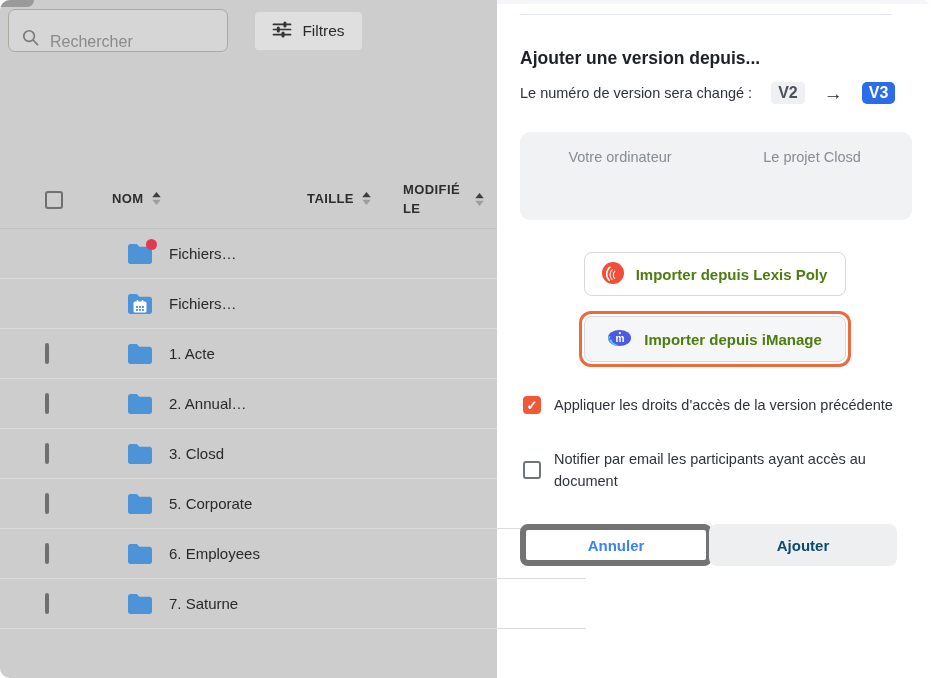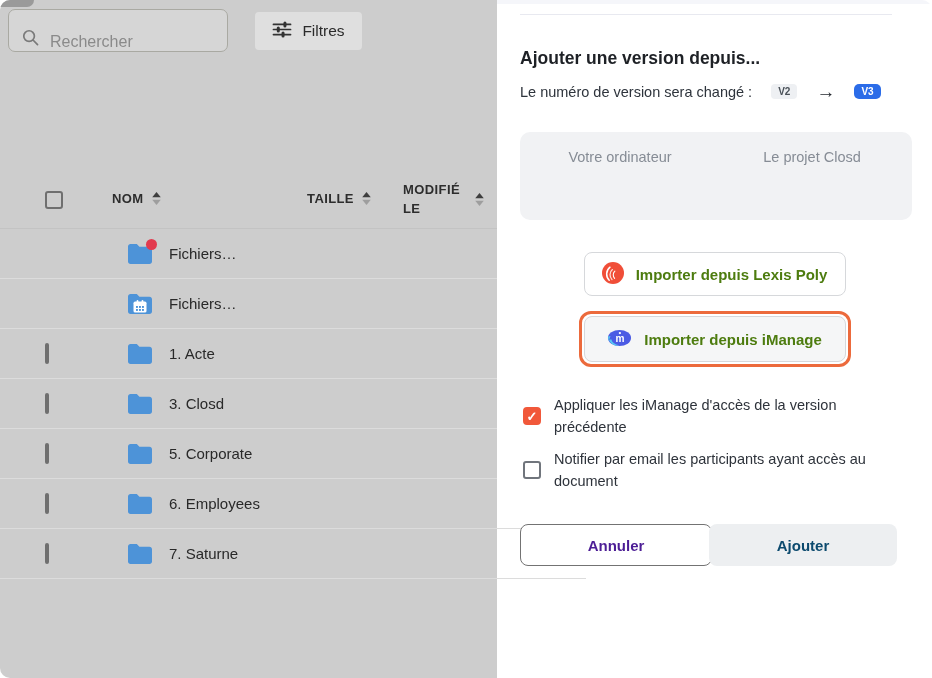--- a/index.html
+++ b/index.html
@@ -41,21 +41,21 @@
   .cal{position:absolute; left:6px; top:7px;}
   .row-label{margin-left:16px; font-size:15px; color:#292929;}
 
   
   .right{position:absolute; left:497px; top:0; width:435px; height:486px; background:#fff;}
   .top-strip{position:absolute; left:0; top:0; width:435px; height:4px; background:#f5f6fa;}
   .top-divider{position:absolute; left:23px; top:14px; width:372px; height:1px; background:#e8e9f0;}
   .title{position:absolute; left:23px; top:48px; font-size:17.5px; font-weight:bold; color:#1e2126;}
   .version-line{position:absolute; left:23px; top:82px; display:flex; align-items:center; gap:19px;
       font-size:14.5px; color:#2e343c;}
-  .badge{border-radius:4px; padding:2px 7px; font-size:10px; font-weight:bold;}
+  .badge{border-radius:4px; padding:2px 7px; font-size:16px; font-weight:bold;}
   .badge-from{background:#eef0f3; color:#4a5158;}
   .badge-to{background:var(--badge-blue); color:#fff; border-radius:5px;}
   .arrow{font-size:19px; color:#23272e; font-weight:bold; line-height:1;}
 
   .tabs{position:absolute; left:23px; top:132px; width:392px; height:88px; background:#f1f2f4; border-radius:10px; padding:4px;}
   .tab-row{display:flex; height:42px;}
   .tab{flex:1; display:flex; align-items:center; justify-content:center; font-size:14.5px; color:#868c95; cursor:pointer;}
   .tab-active{height:38px; background:#fff; border-radius:8px; display:flex; align-items:center; justify-content:center;
       font-size:15px; font-weight:bold; color:#23272f; box-shadow:0 1px 2px rgba(0,0,0,.07); cursor:pointer;}
 
@@ -71,21 +71,21 @@
   .opt1{top:394px;} .opt2{top:448px;}
   .opt-box{width:18px; height:18px; border:2px solid #70757c; border-radius:3px; background:#fff; flex:none;
       display:flex; align-items:center; justify-content:center;}
   .opt-box .check{display:none; color:#fff; font-size:13px; font-weight:bold; line-height:1;}
   .opt-box.checked{background:var(--checkbox-orange); border-color:var(--checkbox-orange); border-radius:4px;}
   .opt-box.checked .check{display:block;}
   .opt-label{font-size:14.5px; color:#2e333b; line-height:22px;}
 
   .footer-btn{position:absolute; top:524px; height:42px; border-radius:8px; font-size:15px; font-weight:bold;
       font-family:"Liberation Sans",sans-serif; cursor:pointer;}
-  .btn-cancel{left:23px; width:192px; background:#fff; border:1px solid #737373; color:#4c1d95;}
+  .btn-cancel{left:23px; width:192px; background:#fff; border:6px solid #737373; color:#3b82f6;}
   .btn-submit{left:212px; width:188px; background:#edeff1; border:none; color:#0c4a6e; cursor:default;}
 </style>
 </head>
 <body>
 
 <div class="window">
 
   <div class="left">
     <div class="peek"></div>
 
@@ -186,20 +186,33 @@
         <span class="folder-wrap">
           <svg width="26" height="22" viewBox="0 0 26 22">
               <path d="M1 3.6C1 2.2 2.1 1.1 3.5 1.1h6.3l2.6 2.6h10.1c1.4 0 2.5 1.1 2.5 2.5v12.2c0 1.4-1.1 2.5-2.5 2.5H3.5C2.1 20.9 1 19.8 1 18.4z" fill="var(--folder-blue)"></path>
             </svg>
           
           
         </span>
         <span class="row-label">1. Acte</span>
       </div>
 
+      <div class="row">
+        <span class="cell-check">
+          <span class="cb"></span>
+        </span>
+        <span class="folder-wrap">
+          <svg width="26" height="22" viewBox="0 0 26 22">
+              <path d="M1 3.6C1 2.2 2.1 1.1 3.5 1.1h6.3l2.6 2.6h10.1c1.4 0 2.5 1.1 2.5 2.5v12.2c0 1.4-1.1 2.5-2.5 2.5H3.5C2.1 20.9 1 19.8 1 18.4z" fill="var(--folder-blue)"></path>
+            </svg>
+          
+          
+        </span>
+        <span class="row-label">2. Annual…</span>
+      </div>
 
       <div class="row">
         <span class="cell-check">
           <span class="cb"></span>
         </span>
         <span class="folder-wrap">
           <svg width="26" height="22" viewBox="0 0 26 22">
               <path d="M1 3.6C1 2.2 2.1 1.1 3.5 1.1h6.3l2.6 2.6h10.1c1.4 0 2.5 1.1 2.5 2.5v12.2c0 1.4-1.1 2.5-2.5 2.5H3.5C2.1 20.9 1 19.8 1 18.4z" fill="var(--folder-blue)"></path>
             </svg>
           
@@ -298,21 +311,21 @@
           </svg>
         </span>
         <span>Importer depuis iManage</span>
       </button>
     </div>
 
     <div class="opt opt1">
       <span class="opt-box checked">
         <span class="check">✓</span>
       </span>
-      <span class="opt-label">Appliquer les iManage d'accès de la version précédente</span>
+      <span class="opt-label">Appliquer les droits d'accès de la version précédente</span>
     </div>
 
     <div class="opt opt2">
       <span class="opt-box">
         
       </span>
       <span class="opt-label">Notifier par email les participants ayant accès au document</span>
     </div>
 
     <button class="footer-btn btn-cancel">Annuler</button>

